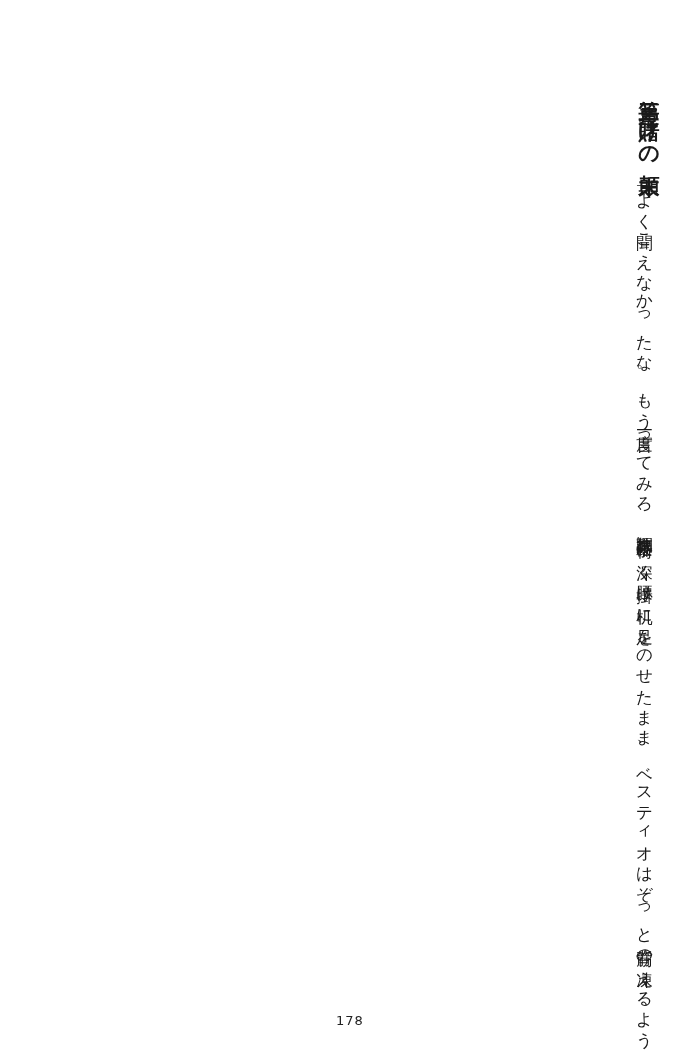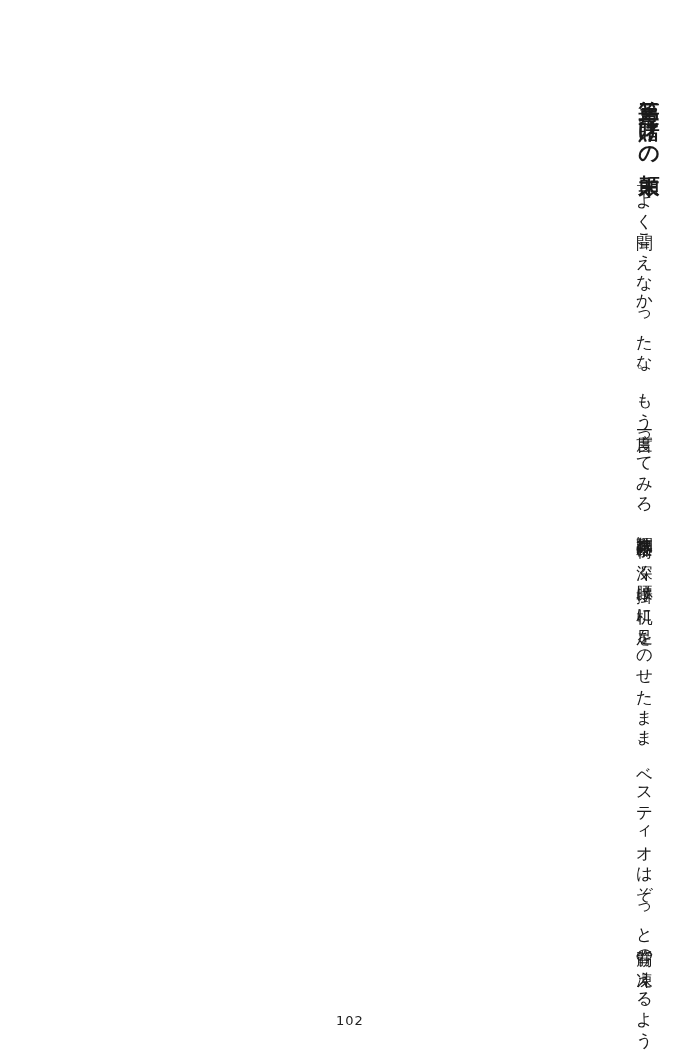--- a/index.html
+++ b/index.html
@@ -93,15 +93,15 @@
 
     <div class="chapter-heading">
       <span class="chap-num">第三章</span><span>賭けの顛末</span>
     </div>
 
     <div class="body-col indent">「よく聞こえなかったな。もう一度言ってみろ、調教師」</div>
     <div class="body-col">長椅子に深く腰掛け机に足をのせたまま、ベスティオはぞっと背筋の凍えるような声で</div>
 
   </div>
 
-  <div id="page-number">102</div>
+  <div id="page-number">178</div>
 
 </div>
 
 </body></html>

